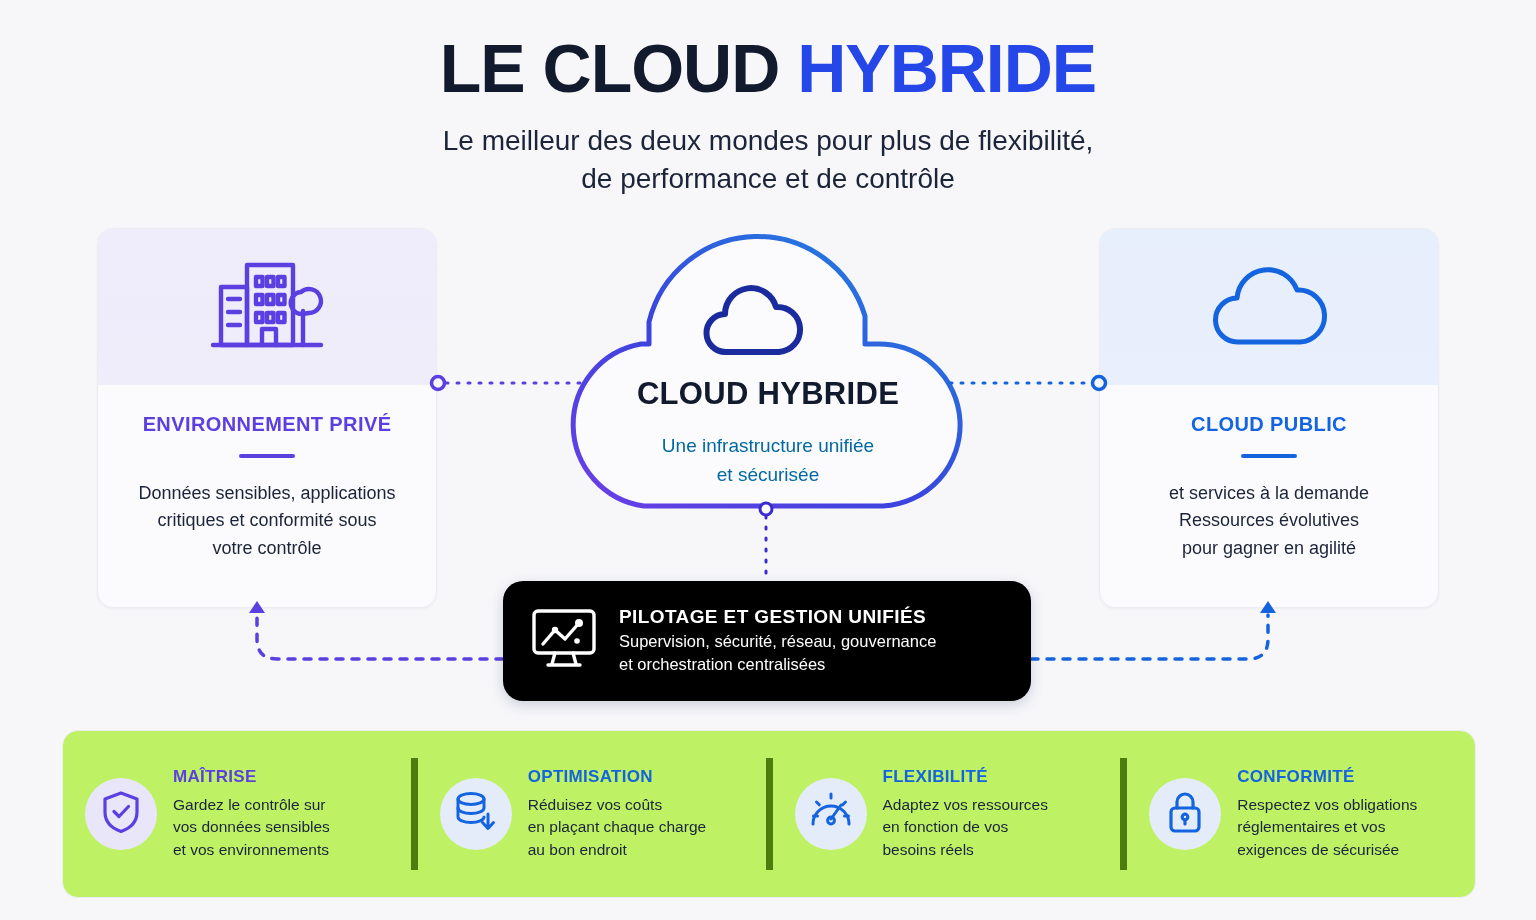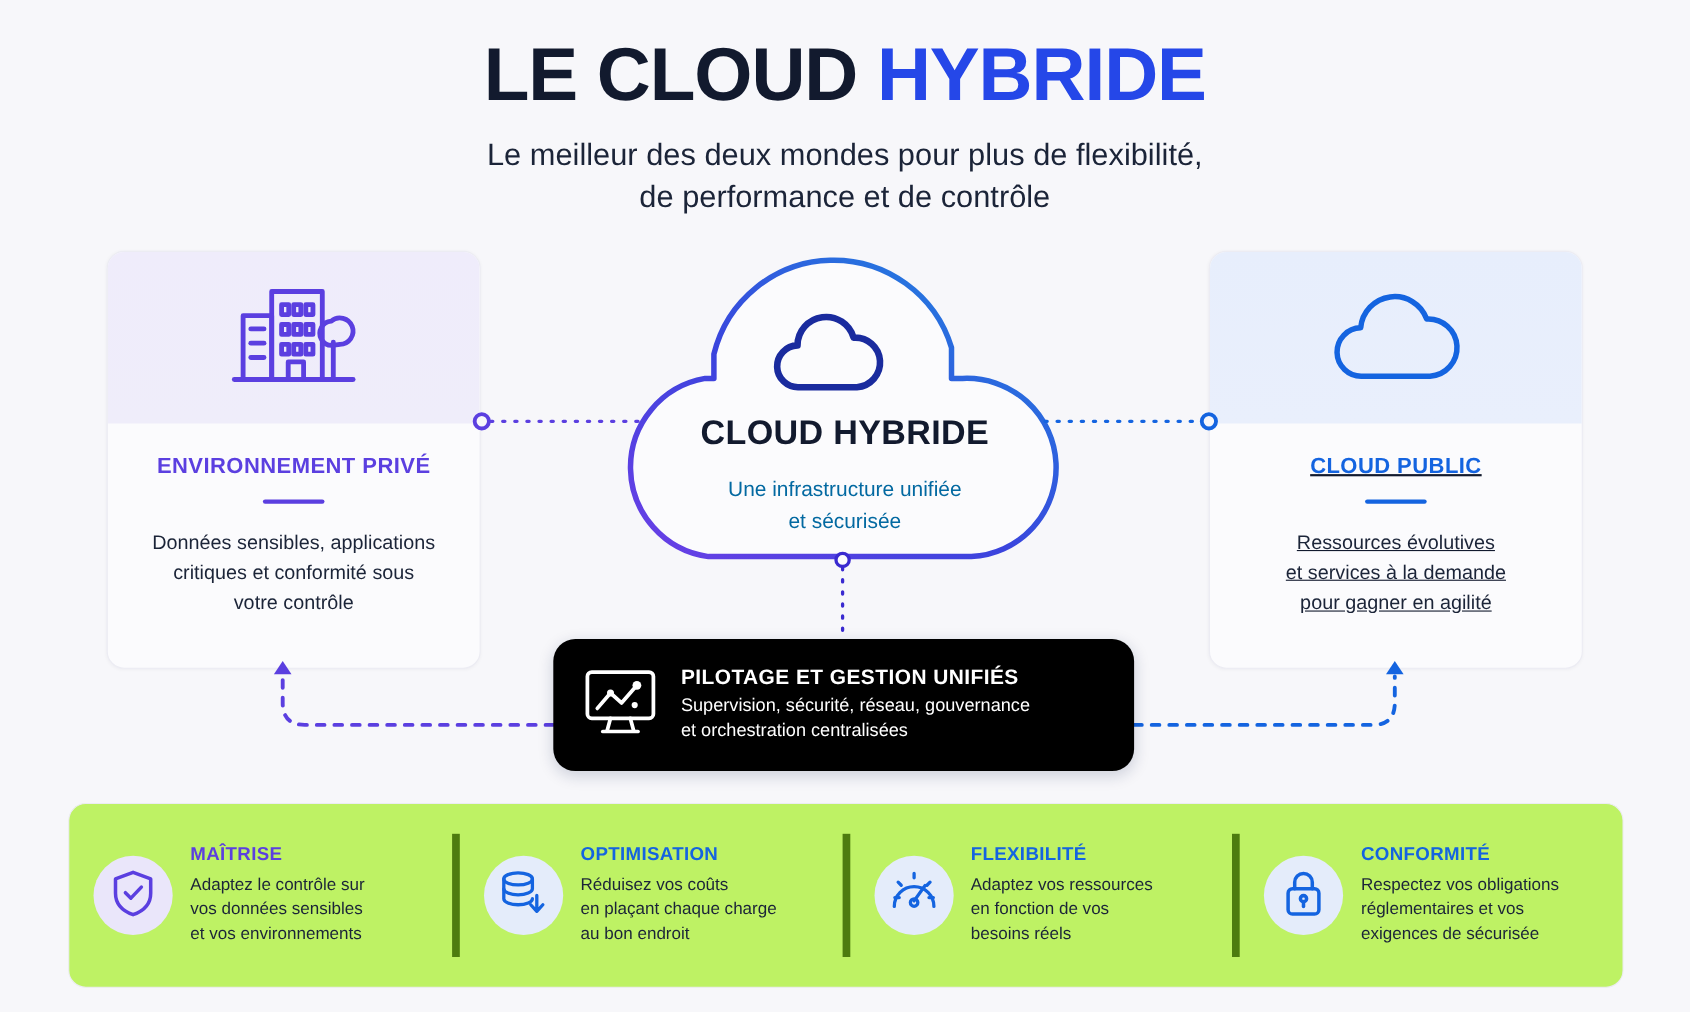--- a/index.html
+++ b/index.html
@@ -27,21 +27,21 @@
 
   
   .side-card {
     position:absolute; width:340px; height:380px;
     border-radius:16px; overflow:hidden;
     background:#fbfbfd;
     border:1px solid #ececf3;
     box-shadow:0 1px 3px rgba(20,20,60,.04);
   }
   #card-private { left:97px; top:228px; }
-  #card-public  { left:1099px; top:228px;text-decoration:underline; }
+  #card-public  { left:1099px; top:228px; }
 
   .side-card .card-head {
     height:156px; display:flex; align-items:center; justify-content:center;
   }
   #card-private .card-head { background:linear-gradient(180deg,#efecfb 0%,#efedfa 100%); }
   #card-public  .card-head { background:linear-gradient(180deg,#e7eefc 0%,#e9effc 100%); }
 
   .side-card .card-body { padding:28px 26px 0; text-align:center; }
   .card-title { font-size:20px; font-weight:bold; letter-spacing:.4px; }
   #card-private .card-title { color:#5b3fe0; }
@@ -146,22 +146,22 @@
     <span>
       <svg width="134" height="98" viewBox="0 0 134 98" fill="none" stroke="#1464e0" stroke-width="5" stroke-linecap="round" stroke-linejoin="round">
         <path d="M36 86 a22 22 0 0 1 -1 -44 a31 31 0 0 1 60 -8 a20 20 0 0 1 3 52 Z"></path>
       </svg>
     </span>
   </div>
   <div class="card-body">
     <div class="card-title">CLOUD PUBLIC</div>
     <div class="card-rule"></div>
     <div class="card-text">
+      <div>et services à la demande</div>
       <div>Ressources évolutives</div>
-      <div>et services à la demande</div>
       <div>pour gagner en agilité</div>
     </div>
   </div>
 </div>
 
 <div id="cloud-wrap">
   <svg width="468" height="316" viewBox="0 0 468 316" fill="none" style="position:absolute;left:0;top:0;">
     <defs>
       <linearGradient id="cloudGrad" x1="0" y1="1" x2="1" y2="0">
         <stop offset="0%" stop-color="#6b3fe6"></stop>
@@ -236,21 +236,21 @@
       <span>
         <svg width="40" height="44" viewBox="0 0 40 44" fill="none" stroke="#5b3fe0" stroke-width="3.2" stroke-linecap="round" stroke-linejoin="round">
           <path d="M20 3 L36 9 v13 c0 11 -7.5 16.5 -16 19.5 C11.5 38.5 4 33 4 22 V9 Z"></path>
           <path d="M13 21.5 l5 5 l9.5 -10"></path>
         </svg>
       </span>
     </div>
     <div>
       <div class="feat-title purple">MAÎTRISE</div>
       <div class="feat-text">
-        <div>Adaptez le contrôle sur</div>
+        <div>Gardez le contrôle sur</div>
         <div>vos données sensibles</div>
         <div>et vos environnements</div>
       </div>
     </div>
   </div>
 
   <div class="feature">
     <div class="feat-icon blue">
       <span>
         <svg width="44" height="44" viewBox="0 0 44 44" fill="none" stroke="#1464e0" stroke-width="3" stroke-linecap="round" stroke-linejoin="round">

